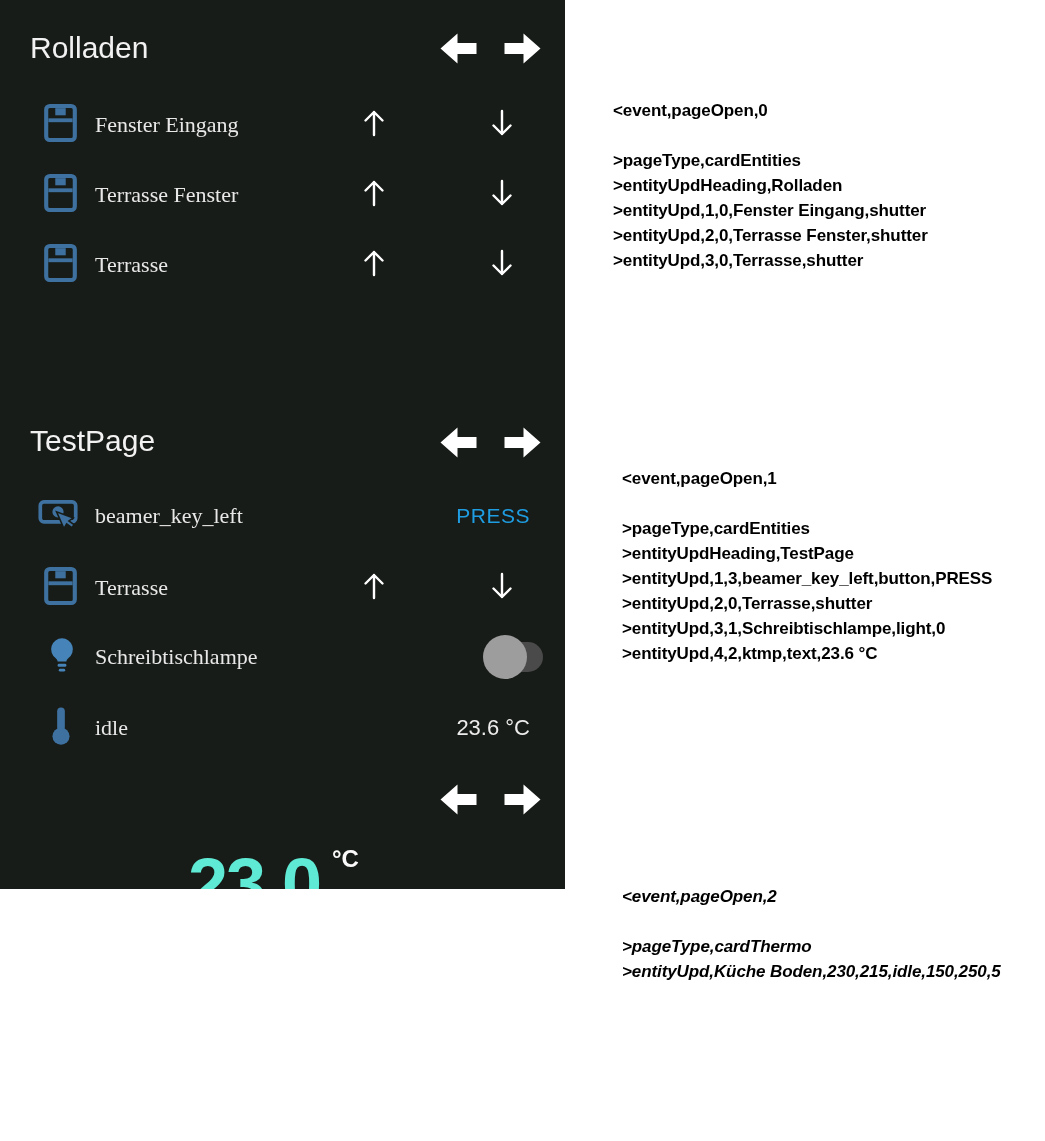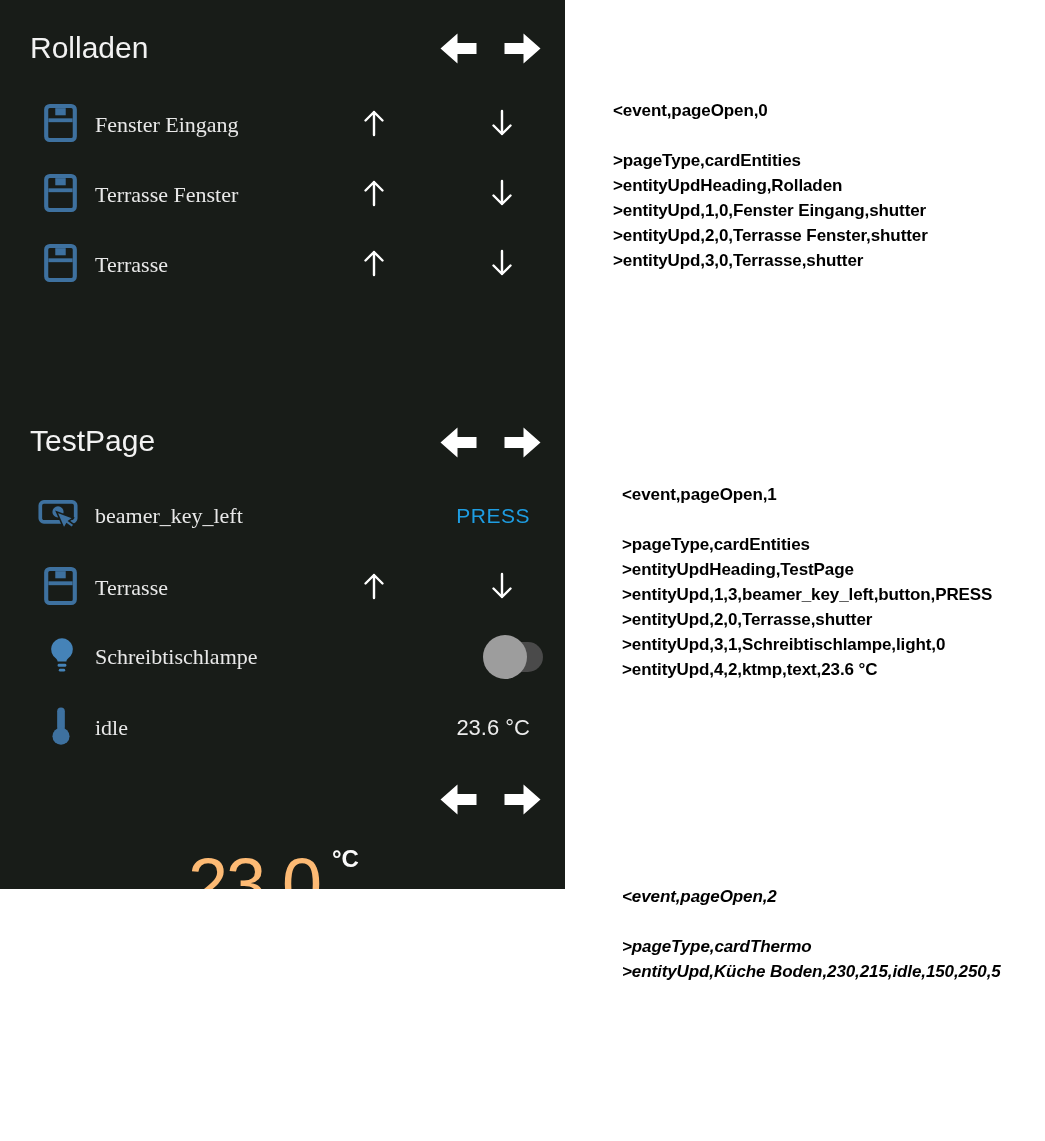--- a/index.html
+++ b/index.html
@@ -39,22 +39,22 @@
   .stop-square{width:21px;height:21px;background:#ffffff;border-radius:2px;}
   .value-right{
     position:absolute;right:35px;top:50%;transform:translateY(-50%);
     font-size:22px;color:#ececec;white-space:nowrap;
   }
   .press{color:var(--press-blue);font-weight:400;font-size:21px;letter-spacing:.5px;}
   .toggle{position:absolute;right:20px;top:50%;transform:translateY(-50%);width:62px;height:46px;cursor:pointer;}
   .toggle-track{position:absolute;left:10px;top:8px;width:50px;height:30px;border-radius:15px;background:#4a4a4a;}
   .toggle-knob{position:absolute;left:0;top:1px;width:44px;height:44px;border-radius:50%;background:#9d9d9d;}
   .thermo-current{
-    position:absolute;left:188px;top:843px;font-size:72px;font-weight:400;
-    color:#fdba74;letter-spacing:-2px;white-space:nowrap;
+    position:absolute;left:188px;top:843px;font-size:72px;font-weight:700;
+    color:#5eead4;letter-spacing:-2px;white-space:nowrap;
   }
   .thermo-unit{position:absolute;left:332px;top:845px;font-size:24px;font-weight:700;color:#fafafa;}
   .thermo-tri{position:absolute;top:910px;cursor:pointer;}
   .thermo-tri.down{left:82px;} .thermo-tri.up{left:368px;}
   .thermo-target{
     position:absolute;left:262px;top:946px;transform:translateX(-50%);
     font-size:24px;color:var(--muted);white-space:nowrap;
   }
   .thermo-state{
     position:absolute;left:262px;top:979px;transform:translateX(-50%);
@@ -62,21 +62,21 @@
   }
   .thermo-title{
     position:absolute;left:262px;top:1083px;transform:translateX(-50%);
     font-size:28px;color:#f0f0f0;white-space:nowrap;
   }
   .log-block{
     position:absolute;font-size:17px;font-weight:700;color:#000000;
     line-height:25px;white-space:pre-line;letter-spacing:-0.1px;
   }
   .log-0{left:613px;top:78px;margin-top:20px;}
-  .log-1{left:622px;top:482px;}
+  .log-1{left:622px;top:466px;}
   .log-2{left:622px;top:884px;font-style:italic;}
 </style>
 </head>
 <body>
 
 <div class="panel">
 
   <div>
     <div class="card-title" style="top:31px">Rolladen</div>
     <div class="nav-arrows" style="top:33px">

